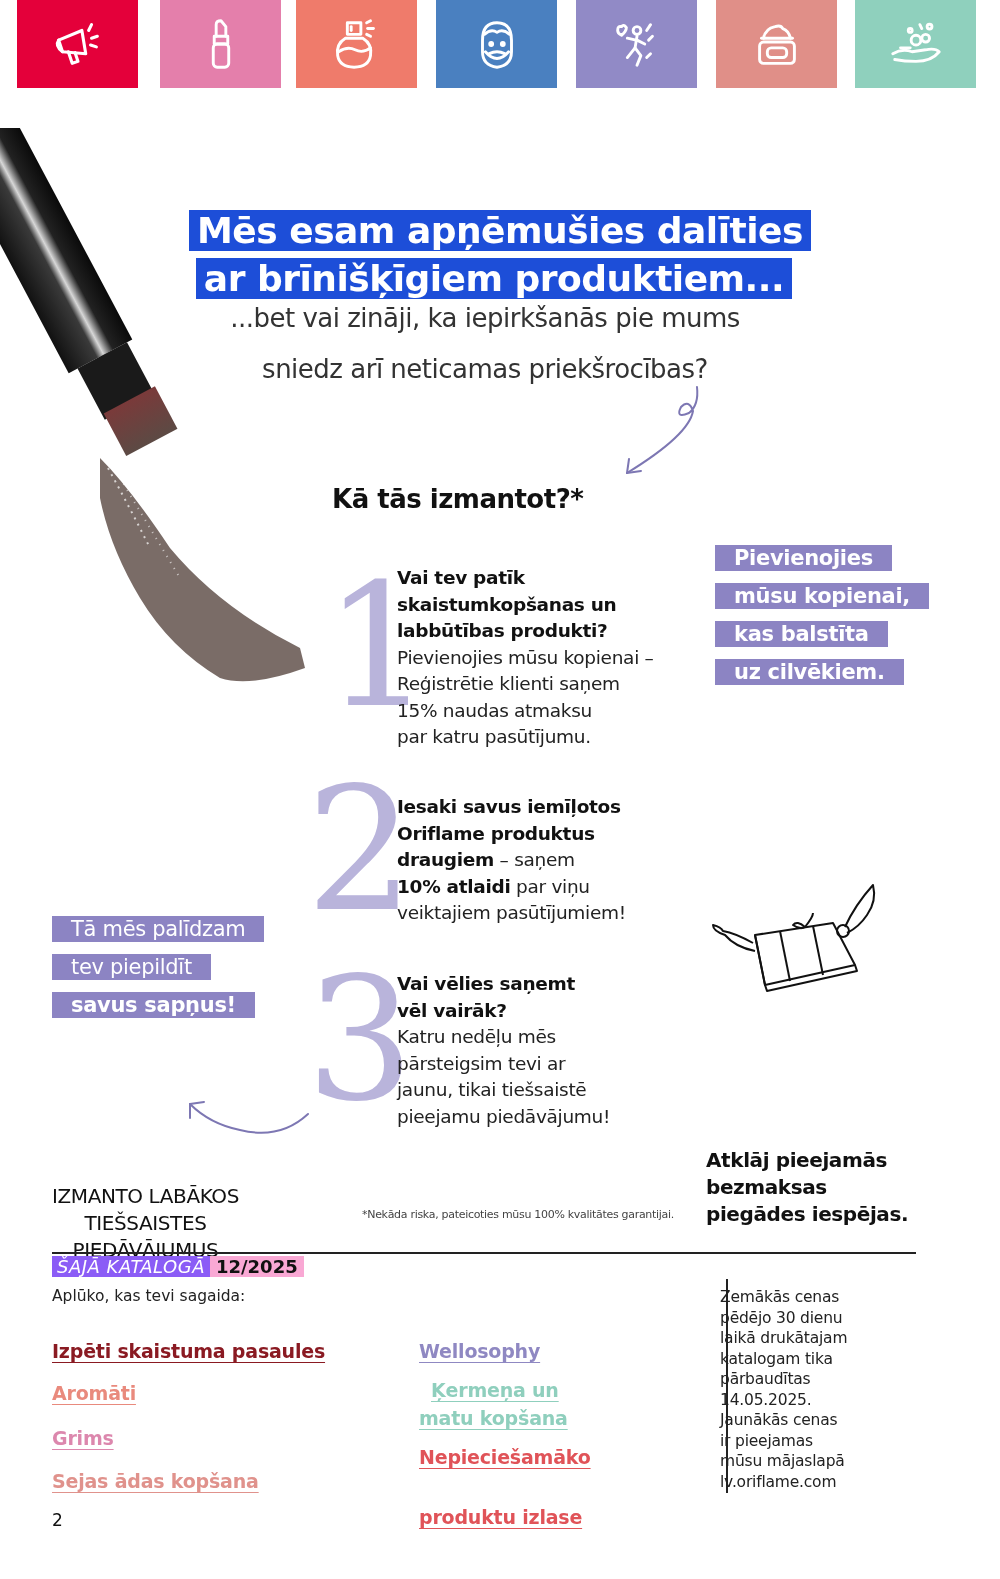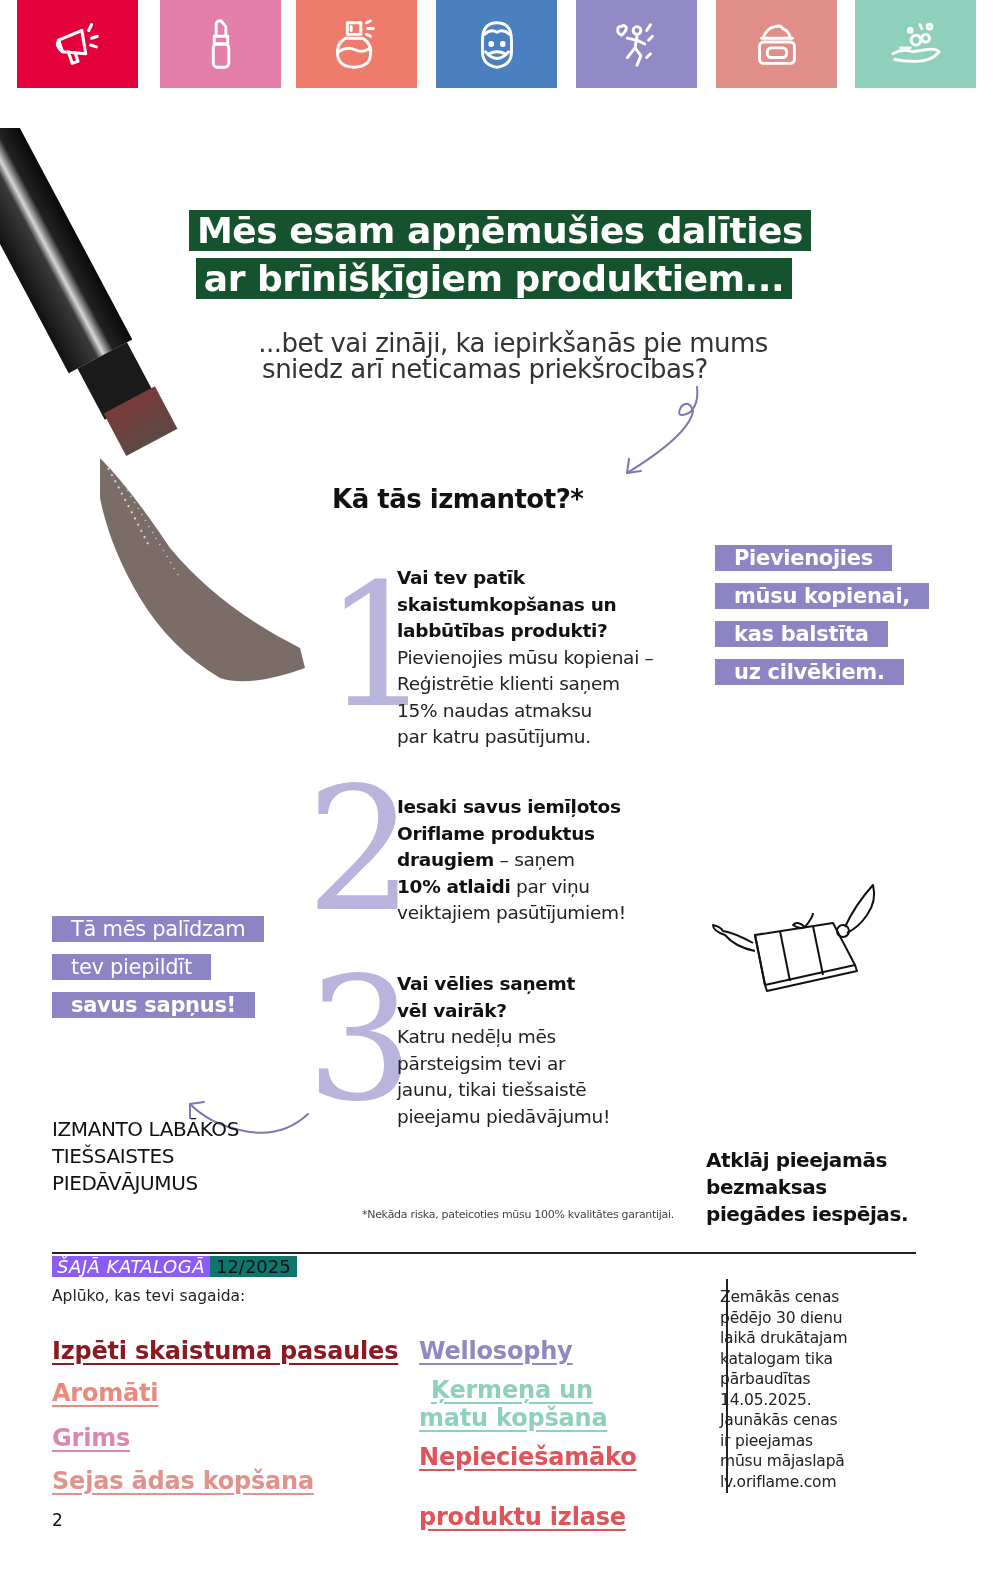--- a/index.html
+++ b/index.html
@@ -5,44 +5,44 @@
   html, body { margin:0; padding:0; background:#ffffff; }
   body { width:1000px; height:1579px; position:relative; overflow:hidden; font-family:"DejaVu Sans", sans-serif; color:#1a1a1a; }
   .abs { position:absolute; }
 
   
   .tile { position:absolute; top:0; height:88px; display:flex; align-items:center; justify-content:center; }
   .tile svg { width:58px; height:58px; }
 
   
   .hl { position:absolute; left:0; width:1000px; text-align:center; }
-  .hl span { background:#14532d; color:#fff; font-weight:bold; font-size:36px; line-height:46px; padding:0 8px; font-family:"DejaVu Sans", sans-serif; letter-spacing:-0.5px; }
+  .hl span { background:#1d4ed8; color:#fff; font-weight:bold; font-size:36px; line-height:46px; padding:0 8px; font-family:"DejaVu Sans", sans-serif; letter-spacing:-0.5px; }
   .sub { position:absolute; left:0; width:970px; text-align:center; font-size:26px; color:#333; line-height:38px; font-family:"DejaVu Sans", sans-serif; letter-spacing:-0.5px; }
 
   .howto { position:absolute; left:332px; top:484px; font-size:26px; font-weight:bold; color:#111; letter-spacing:-0.5px; }
 
   .bignum { position:absolute; font-family:"DejaVu Serif", serif; color:#b9b4db; font-weight:normal; }
 
   .step { position:absolute; left:397px; font-size:18.5px; line-height:26.5px; color:#222; letter-spacing:-0.3px; }
   .step b { color:#111; }
 
   .tag { position:absolute; line-height:36px; }
   .tag span { background:#8c84c3; color:#fff; font-size:21px; padding:1px 19px; letter-spacing:-0.3px; }
   .tag span.bold { font-weight:bold; }
 
   .foot-h { position:absolute; font-size:20px; line-height:27px; color:#111; letter-spacing:-0.4px; }
   .disclaimer { position:absolute; left:362px; top:1208px; font-size:11px; color:#444; letter-spacing:-0.3px; }
 
   .divider { position:absolute; left:52px; top:1252px; width:864px; height:2px; background:#222; }
   .cat-label { position:absolute; left:52px; top:1256px; font-size:18px; line-height:22px; }
   .cat-label .a { background:#8b5cf6; color:#fff; padding:0 5px; letter-spacing:0.5px;font-style:italic; }
-  .cat-label .b { background:#0f766e; color:#111; padding:0 6px; font-weight:normal; }
+  .cat-label .b { background:#f9a8d4; color:#111; padding:0 6px; font-weight:bold; }
   .browse { position:absolute; left:52px; top:1287px; font-size:15.5px; color:#222; }
 
-  .link { position:absolute; font-size:24px; line-height:26px; text-decoration:underline; text-underline-offset:4px; letter-spacing:-0.2px; font-weight:bold; }
+  .link { position:absolute; font-size:19px; line-height:26px; text-decoration:underline; text-underline-offset:4px; letter-spacing:-0.2px; font-weight:bold; }
   .vline { position:absolute; left:726px; top:1279px; width:2px; height:214px; background:#222; }
   .note { position:absolute; left:720px; top:1287px; font-size:15.5px; line-height:20.5px; color:#222; width:150px; letter-spacing:-0.2px; }
   .pageno { position:absolute; left:52px; top:1510px; font-size:17px; color:#111; }
 </style>
 </head>
 <body>
 
 <div class="tile" style="left:17px;width:121px;background:#e4003a;">
   <svg viewBox="0 0 60 60" fill="none" stroke="#fff" stroke-width="3.2" stroke-linecap="round" stroke-linejoin="round">
     <path d="M10 26 L34 16 L38 40 L14 38 Z"></path>
@@ -133,21 +133,21 @@
     <rect x="40" y="210" width="56" height="58" fill="#1a1a1a"></rect>
     <rect x="42" y="262" width="58" height="48" fill="url(#brs)"></rect>
   </g>
   <path d="M100 330 Q130 360 170 420 Q220 480 300 520 L305 540 Q250 560 220 550 Q170 520 140 470 Q110 420 100 370 Z" fill="#6b5c56" opacity="0.9"></path>
   <path d="M108 340 Q130 380 150 420" stroke="#fff" stroke-width="2" stroke-dasharray="2 5" fill="none" opacity="0.7"></path>
   <path d="M120 350 Q150 400 180 450" stroke="#fff" stroke-width="2" stroke-dasharray="1 6" fill="none" opacity="0.6"></path>
 </svg>
 
 <div class="hl" style="top:208px;"><span>Mēs esam apņēmušies dalīties</span></div>
 <div class="hl" style="top:256px;left:-6px;"><span>ar brīnišķīgiem produktiem...</span></div>
-<div class="sub" style="top:324px;padding-left:28px;">...bet vai zināji, ka iepirkšanās pie mums</div>
+<div class="sub" style="top:299px;">...bet vai zināji, ka iepirkšanās pie mums</div>
 <div class="sub" style="top:350px;">sniedz arī neticamas priekšrocības?</div>
 
 <svg class="abs" style="left:615px;top:385px;" width="100" height="100" viewBox="0 0 100 100" fill="none" stroke="#7d77b3" stroke-width="2" stroke-linecap="round">
   <path d="M82 2 Q84 20 74 28 Q60 34 66 22 Q74 14 78 26 Q74 50 12 88"></path>
     <path d="M12 88 L14 74"></path>
     <path d="M12 88 L26 86"></path>
 </svg>
 
 <div class="howto">Kā tās izmantot?*</div>
 
@@ -204,21 +204,21 @@
   <circle cx="138" cy="56" r="6"></circle>
   <path d="M140 52 Q150 30 168 10 Q172 26 162 40 Q154 52 142 58"></path>
 </svg>
 
 <svg class="abs" style="left:180px;top:1090px;" width="135" height="50" viewBox="0 0 135 50" fill="none" stroke="#7d77b3" stroke-width="2" stroke-linecap="round">
   <path d="M128 24 Q100 50 60 40 Q30 34 10 14"></path>
     <path d="M10 14 L10 28"></path>
     <path d="M10 14 L24 12"></path>
 </svg>
 
-<div class="foot-h" style="left:52px;top:1116px;">
+<div class="foot-h" style="left:52px;top:1183px;text-align:center;">
   <div>IZMANTO LABĀKOS</div>
   <div>TIEŠSAISTES</div>
   <div>PIEDĀVĀJUMUS</div>
 </div>
 <div class="foot-h" style="left:706px;top:1147px;font-weight:bold;">
   <div>Atklāj pieejamās</div>
   <div>bezmaksas</div>
   <div>piegādes iespējas.</div>
 </div>
 <div class="disclaimer">*Nekāda riska, pateicoties mūsu 100% kvalitātes garantijai.</div>

